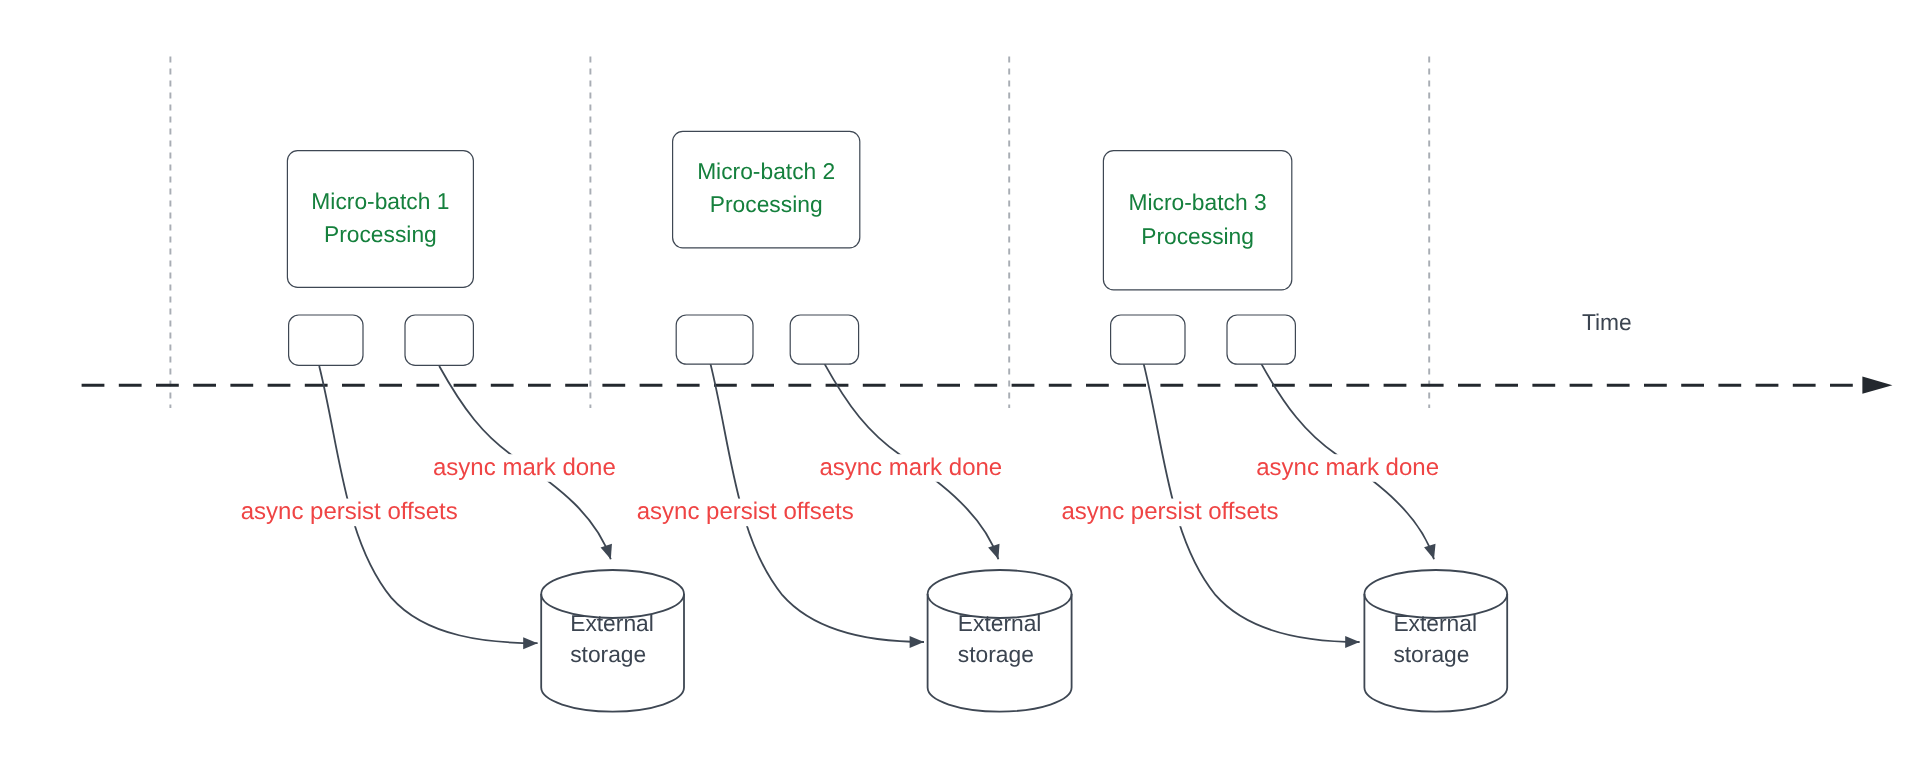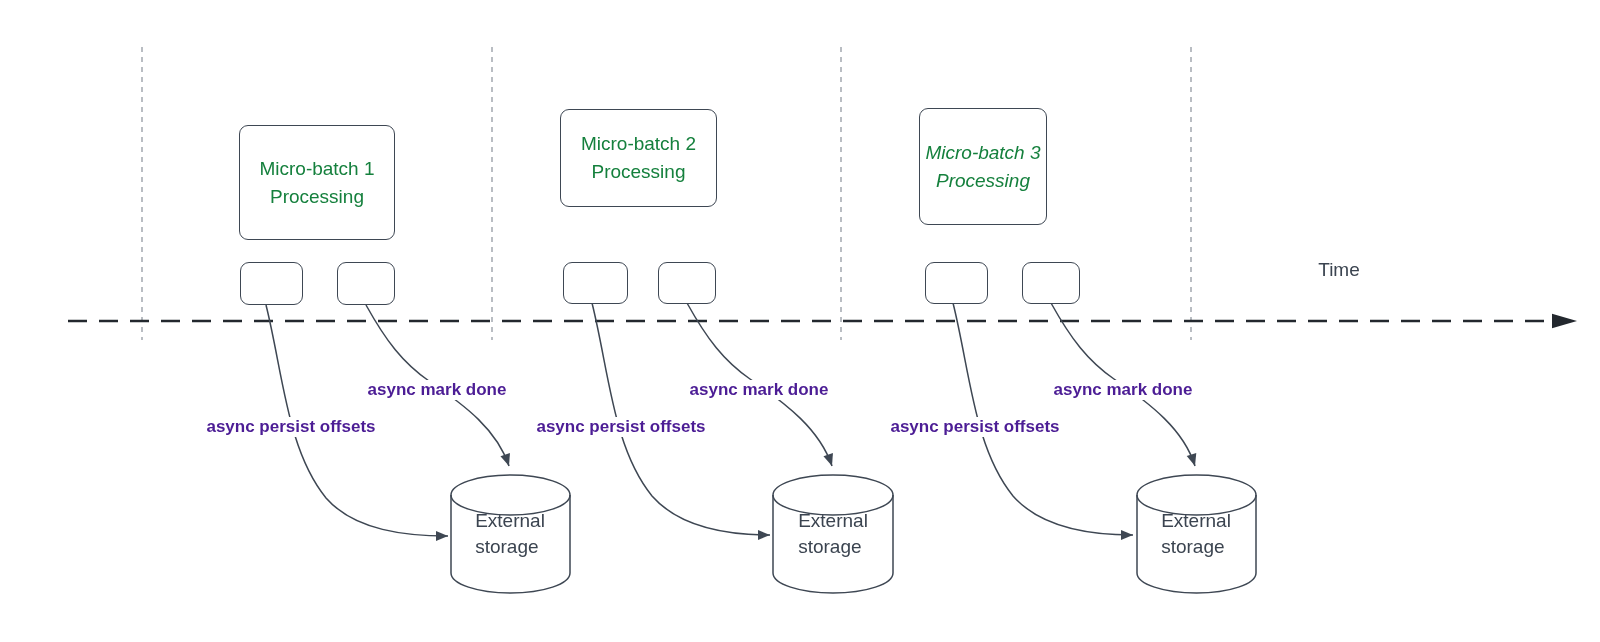--- a/index.html
+++ b/index.html
@@ -30,23 +30,23 @@
   .node-text {
     font-size: 19px;
     line-height: 28px;
     color: #15803d;
     text-align: center;
     white-space: nowrap;
   }
   .edge-label {
     position: absolute;
     transform: translate(-50%, -50%);
-    font-size: 17px;
-    font-weight: bold;
-    color: #4c1d95;
+    font-size: 20px;
+    font-weight: normal;
+    color: #ef4444;
     background: #ffffff;
     padding: 0 3px;
     white-space: nowrap;
   }
   .storage-label {
     position: absolute;
     transform: translate(-50%, -50%);
     font-size: 19px;
     line-height: 26px;
     color: #3b4450;
@@ -126,21 +126,21 @@
   </div>
   <div class="node" style="left:563px; top:262px; width:65px; height:42px;"></div>
   <div class="node" style="left:658px; top:262px; width:58px; height:42px;"></div>
   <div class="edge-label" style="left:621px; top:427px;">async persist offsets</div>
   <div class="edge-label" style="left:759px; top:390px;">async mark done</div>
   <div class="storage-label" style="left:833px; top:534px;">
     <div>External</div>
     <div>storage</div>
   </div>
 
-  <div class="node batch-box" style="left:919px; top:108px; width:128px; height:117px;font-style:italic;">
+  <div class="node batch-box" style="left:919px; top:125px; width:158px; height:117px;">
     <div class="node-text">
       <div>Micro-batch 3</div>
       <div>Processing</div>
     </div>
   </div>
   <div class="node" style="left:925px; top:262px; width:63px; height:42px;"></div>
   <div class="node" style="left:1022px; top:262px; width:58px; height:42px;"></div>
   <div class="edge-label" style="left:975px; top:427px;">async persist offsets</div>
   <div class="edge-label" style="left:1123px; top:390px;">async mark done</div>
   <div class="storage-label" style="left:1196px; top:534px;">

